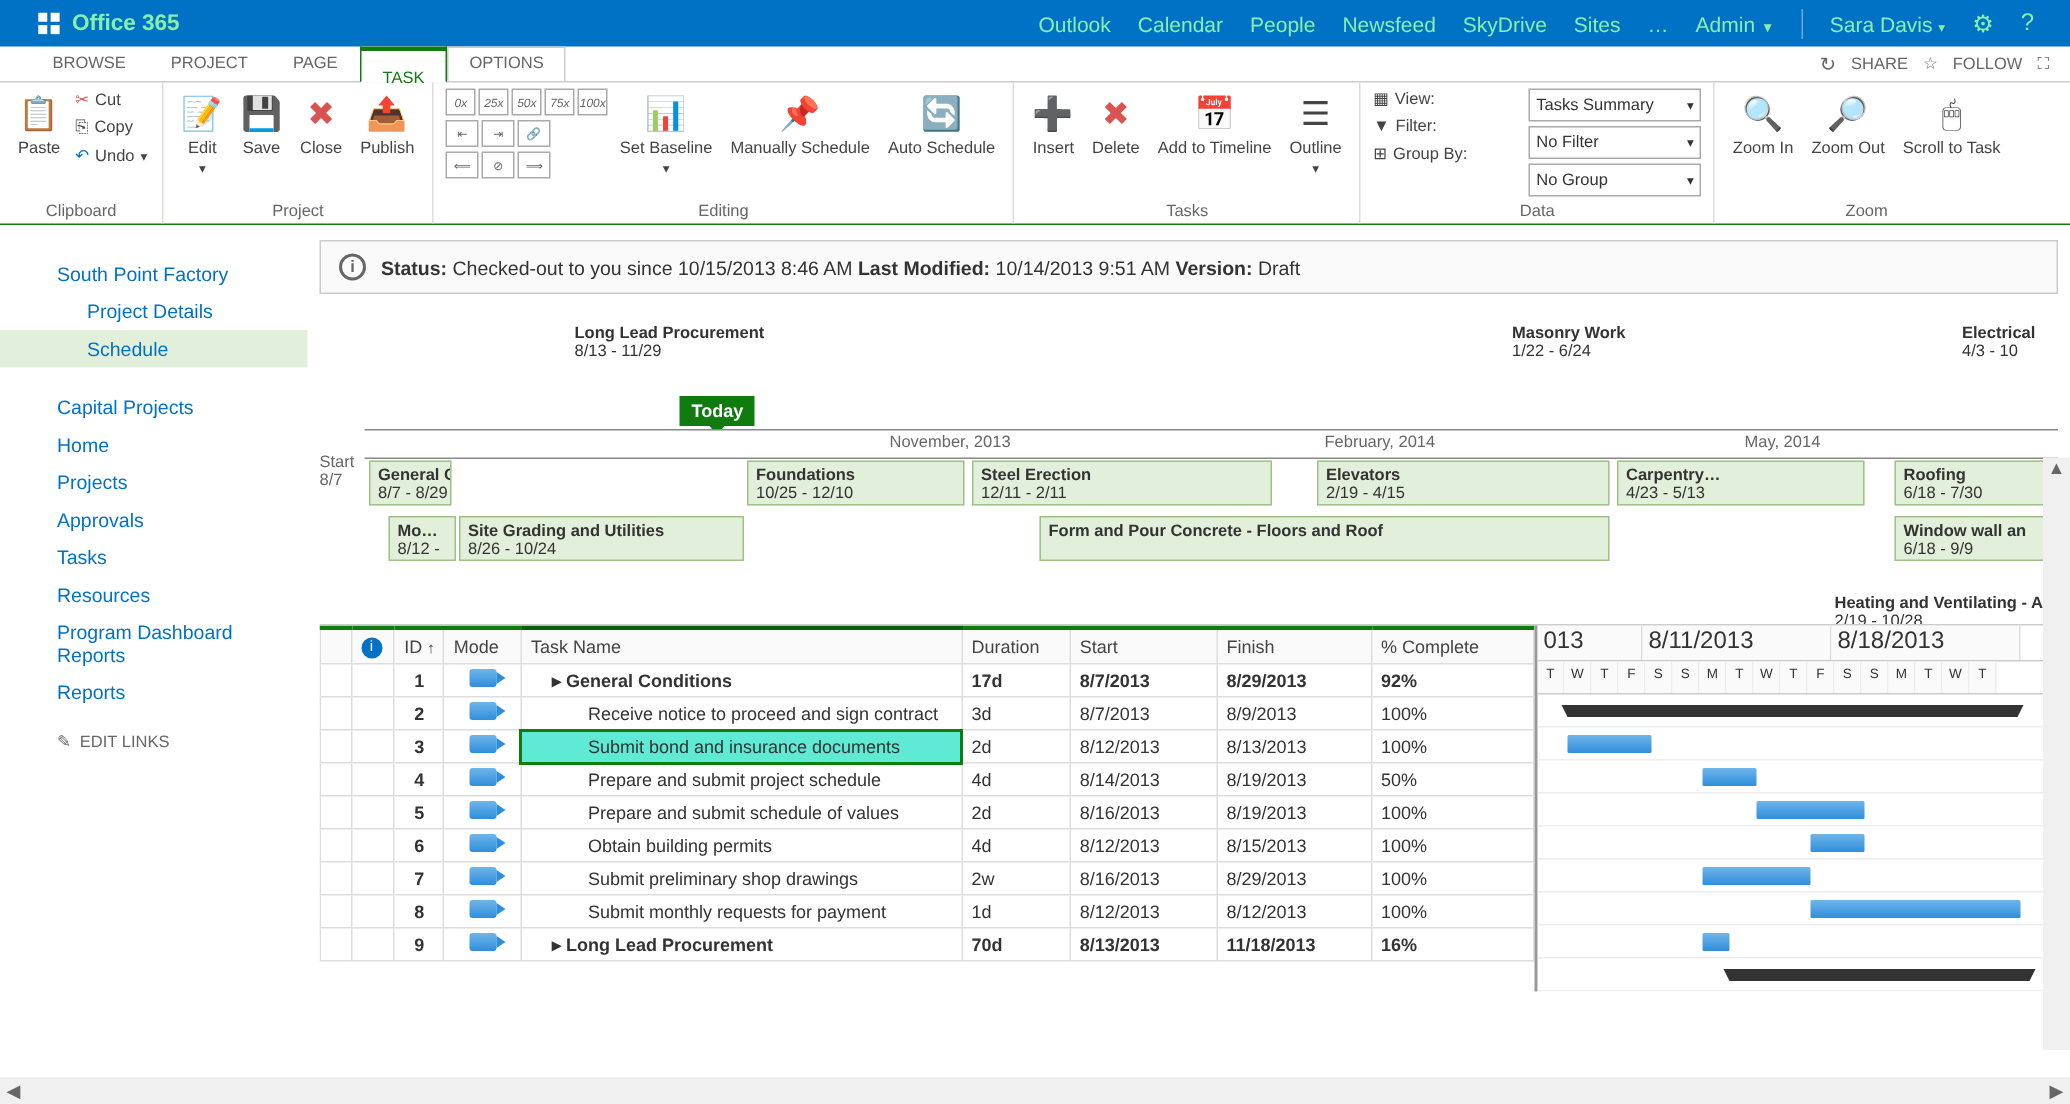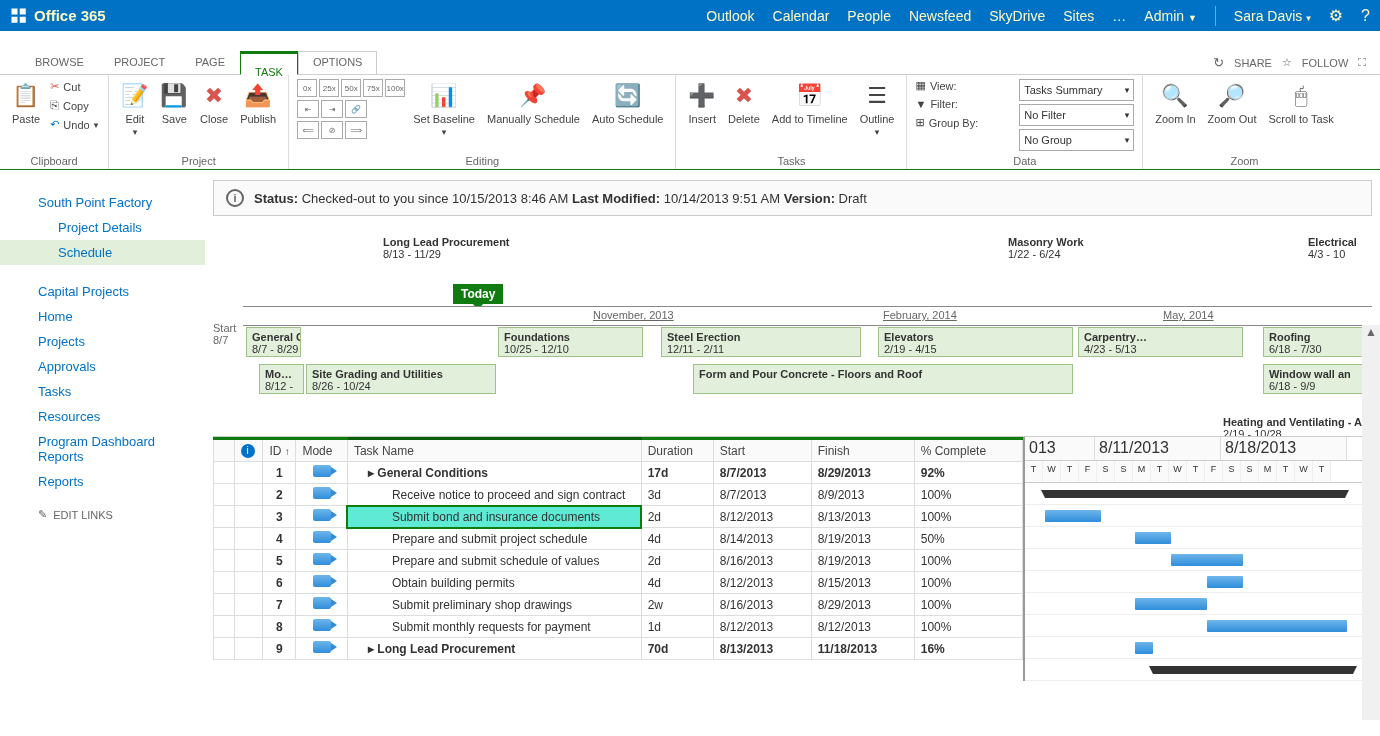--- a/index.html
+++ b/index.html
@@ -1,43 +1,43 @@
 <!DOCTYPE html>
 <html><head>
 <meta charset="utf-8">
 <style>
 * { box-sizing: border-box; margin: 0; padding: 0; font-family: "Segoe UI", Arial, sans-serif; }
 body { font-size: 12px; color: #333; background: #fff; overflow: hidden; }
 
 
-.topbar { background: #0072C6; height: 31px; display: flex; align-items: center; color: #fef9c3; padding: 0 10px; }
+.topbar { background: #0072C6; height: 31px; display: flex; align-items: center; color: #86efac; padding: 0 24px; }
 .topbar-left { display: flex; align-items: center; gap: 6px; font-size: 15px; }
 .topbar-logo { font-weight: bold; }
 .topbar-right { margin-left: auto; display: flex; align-items: center; gap: 18px; font-size: 14px; }
 .topbar-item { cursor: pointer; }
 .admin-arrow { font-size: 10px; }
 .topbar-divider { width: 1px; height: 20px; background: rgba(255,255,255,0.4); }
 .gear, .help { font-size: 16px; }
 
 
-.tabs { display: flex; gap: 0; border-bottom: 1px solid #ccc; height: 24px; padding-left: 20px; font-size: 11px; margin-top: 20px; }
+.tabs { display: flex; gap: 0; border-bottom: 1px solid #ccc; height: 24px; padding-left: 20px; font-size: 11px; }
 .tab { padding: 4px 14px; color: #666; cursor: pointer; border: 1px solid transparent; }
 .tab.active { border: 1px solid #107C10; border-bottom: 1px solid #fff; color: #107C10; background: #fff; margin-bottom: -1px; border-top: 3px solid #107C10; padding-top: 12px;}
 .tab.options { border: 1px solid #ccc; border-bottom: none; }
 
 
 .ribbon { display: flex; border-bottom: 1px solid #107C10; height: 95px; }
 .ribbon-group { border-right: 1px solid #ddd; padding: 4px 8px 2px 8px; display: flex; flex-direction: column; }
 .ribbon-group-main { flex: 1; display: flex; align-items: flex-start; gap: 4px; }
 .ribbon-group-label { text-align: center; font-size: 11px; color: #666; padding-top: 2px; }
 .ribbon-btn-v { display: flex; flex-direction: column; align-items: center; gap: 2px; cursor: pointer; padding: 2px 4px; font-size: 11px; color: #444; }
 .ribbon-btn-v .icon { font-size: 22px; height: 30px; display: flex; align-items: center; }
 .ribbon-btn-h { display: flex; align-items: center; gap: 4px; cursor: pointer; padding: 1px 2px; font-size: 11px; color: #444; }
 .clip-col { display: flex; flex-direction: column; gap: 4px; }
-.zoom-grid { display: grid; grid-template-columns: repeat(5,20px); gap: 2px; }
+.zoom-grid { display: grid; grid-template-columns: repeat(5,20px); gap: 2px; font-style: italic; }
 .zoom-cell { border: 1px solid #aaa; height: 18px; font-size: 8px; display:flex; align-items:center; justify-content:center; color:#666;}
 .zoom-grid2 { display: grid; grid-template-columns: repeat(3,22px); gap: 2px; margin-top: 3px;}
 .filter-row { display: flex; align-items: center; gap: 4px; font-size: 11px; color: #444; }
 .filter-select { width: 115px; height: 22px; font-size: 11px; border: 1px solid #aaa; padding: 2px 4px; background: #fff; display:flex; align-items:center; justify-content:space-between;}
 .ribbon-right { margin-left: auto; display:flex; align-items:center; gap: 10px; padding: 6px 14px; font-size: 11px; color: #666;}
 
 
 .content { display: flex; height: calc(100vh - 31px - 24px - 95px - 18px); }
 
 
@@ -48,21 +48,21 @@
 .leftnav-edit { padding: 14px 20px 5px 38px; color: #666; font-size: 11px; cursor: pointer; display:flex; align-items:center; gap:6px;}
 
 
 .main { flex: 1; overflow: hidden; position: relative; }
 .status-bar { margin: 10px 8px; border: 1px solid #ccc; background: #fafafa; padding: 8px 12px; font-size: 13px; display: flex; align-items: center; gap: 10px; }
 .status-bar .info-icon { width: 18px; height: 18px; border: 2px solid #666; border-radius: 50%; display:flex; align-items:center; justify-content:center; font-size: 11px; font-weight:bold; color:#666;}
 
 
 .timeline-area { margin: 0 8px; height: 210px; position: relative; border-bottom: 0; overflow: hidden;}
 .tl-cal { position: absolute; top: 80px; left: 30px; right: 0; height: 20px; border-top: 1px solid #888; border-bottom: 1px solid #888; background: #fff; }
-.tl-month { position: absolute; font-size: 11px; color: #666; top: 2px; text-decoration: underline; }
+.tl-month { position: absolute; font-size: 11px; color: #666; top: 2px; }
 .tl-start { position: absolute; top: 96px; left: 0; font-size: 11px; color: #666;}
 .tl-bar { position: absolute; background: #E2EFDA; border: 1px solid #9ec287; padding: 3px 5px; font-size: 11px; color: #333; overflow:hidden; white-space: nowrap;}
 .tl-bar .name { font-weight: bold; }
 .tl-label { position: absolute; font-size: 11px; }
 .tl-today { position: absolute; background: #107C10; color: #fff; padding: 3px 8px; font-size: 12px; font-weight: bold; }
 .tl-today::after { content:""; position:absolute; left:50%; bottom:-6px; transform:translateX(-50%); border-left:5px solid transparent; border-right:5px solid transparent; border-top:6px solid #107C10;}
 
 
 .taskgrid { display: flex; margin: 0 8px; border-top: 1px solid #ccc;}
 .grid-left { width: 810px; overflow: hidden;}
@@ -366,21 +366,21 @@
         </div>
       <div id="tl-bars">
           <div class="tl-bar" style="left: 33px; top: 101px; width: 55px; height: 30px;">
             <div class="name">General Co…</div>
             <div>8/7 - 8/29</div>
           </div>
           <div class="tl-bar" style="left: 285px; top: 101px; width: 145px; height: 30px;">
             <div class="name">Foundations</div>
             <div>10/25 - 12/10</div>
           </div>
-          <div class="tl-bar" style="left: 448px; top: 101px; width: 200px; height: 30px;">
+          <div class="tl-bar" style="left: 435px; top: 101px; width: 200px; height: 30px;">
             <div class="name">Steel Erection</div>
             <div>12/11 - 2/11</div>
           </div>
           <div class="tl-bar" style="left: 665px; top: 101px; width: 195px; height: 30px;">
             <div class="name">Elevators</div>
             <div>2/19 - 4/15</div>
           </div>
           <div class="tl-bar" style="left: 865px; top: 101px; width: 165px; height: 30px;">
             <div class="name">Carpentry…</div>
             <div>4/23 - 5/13</div>

